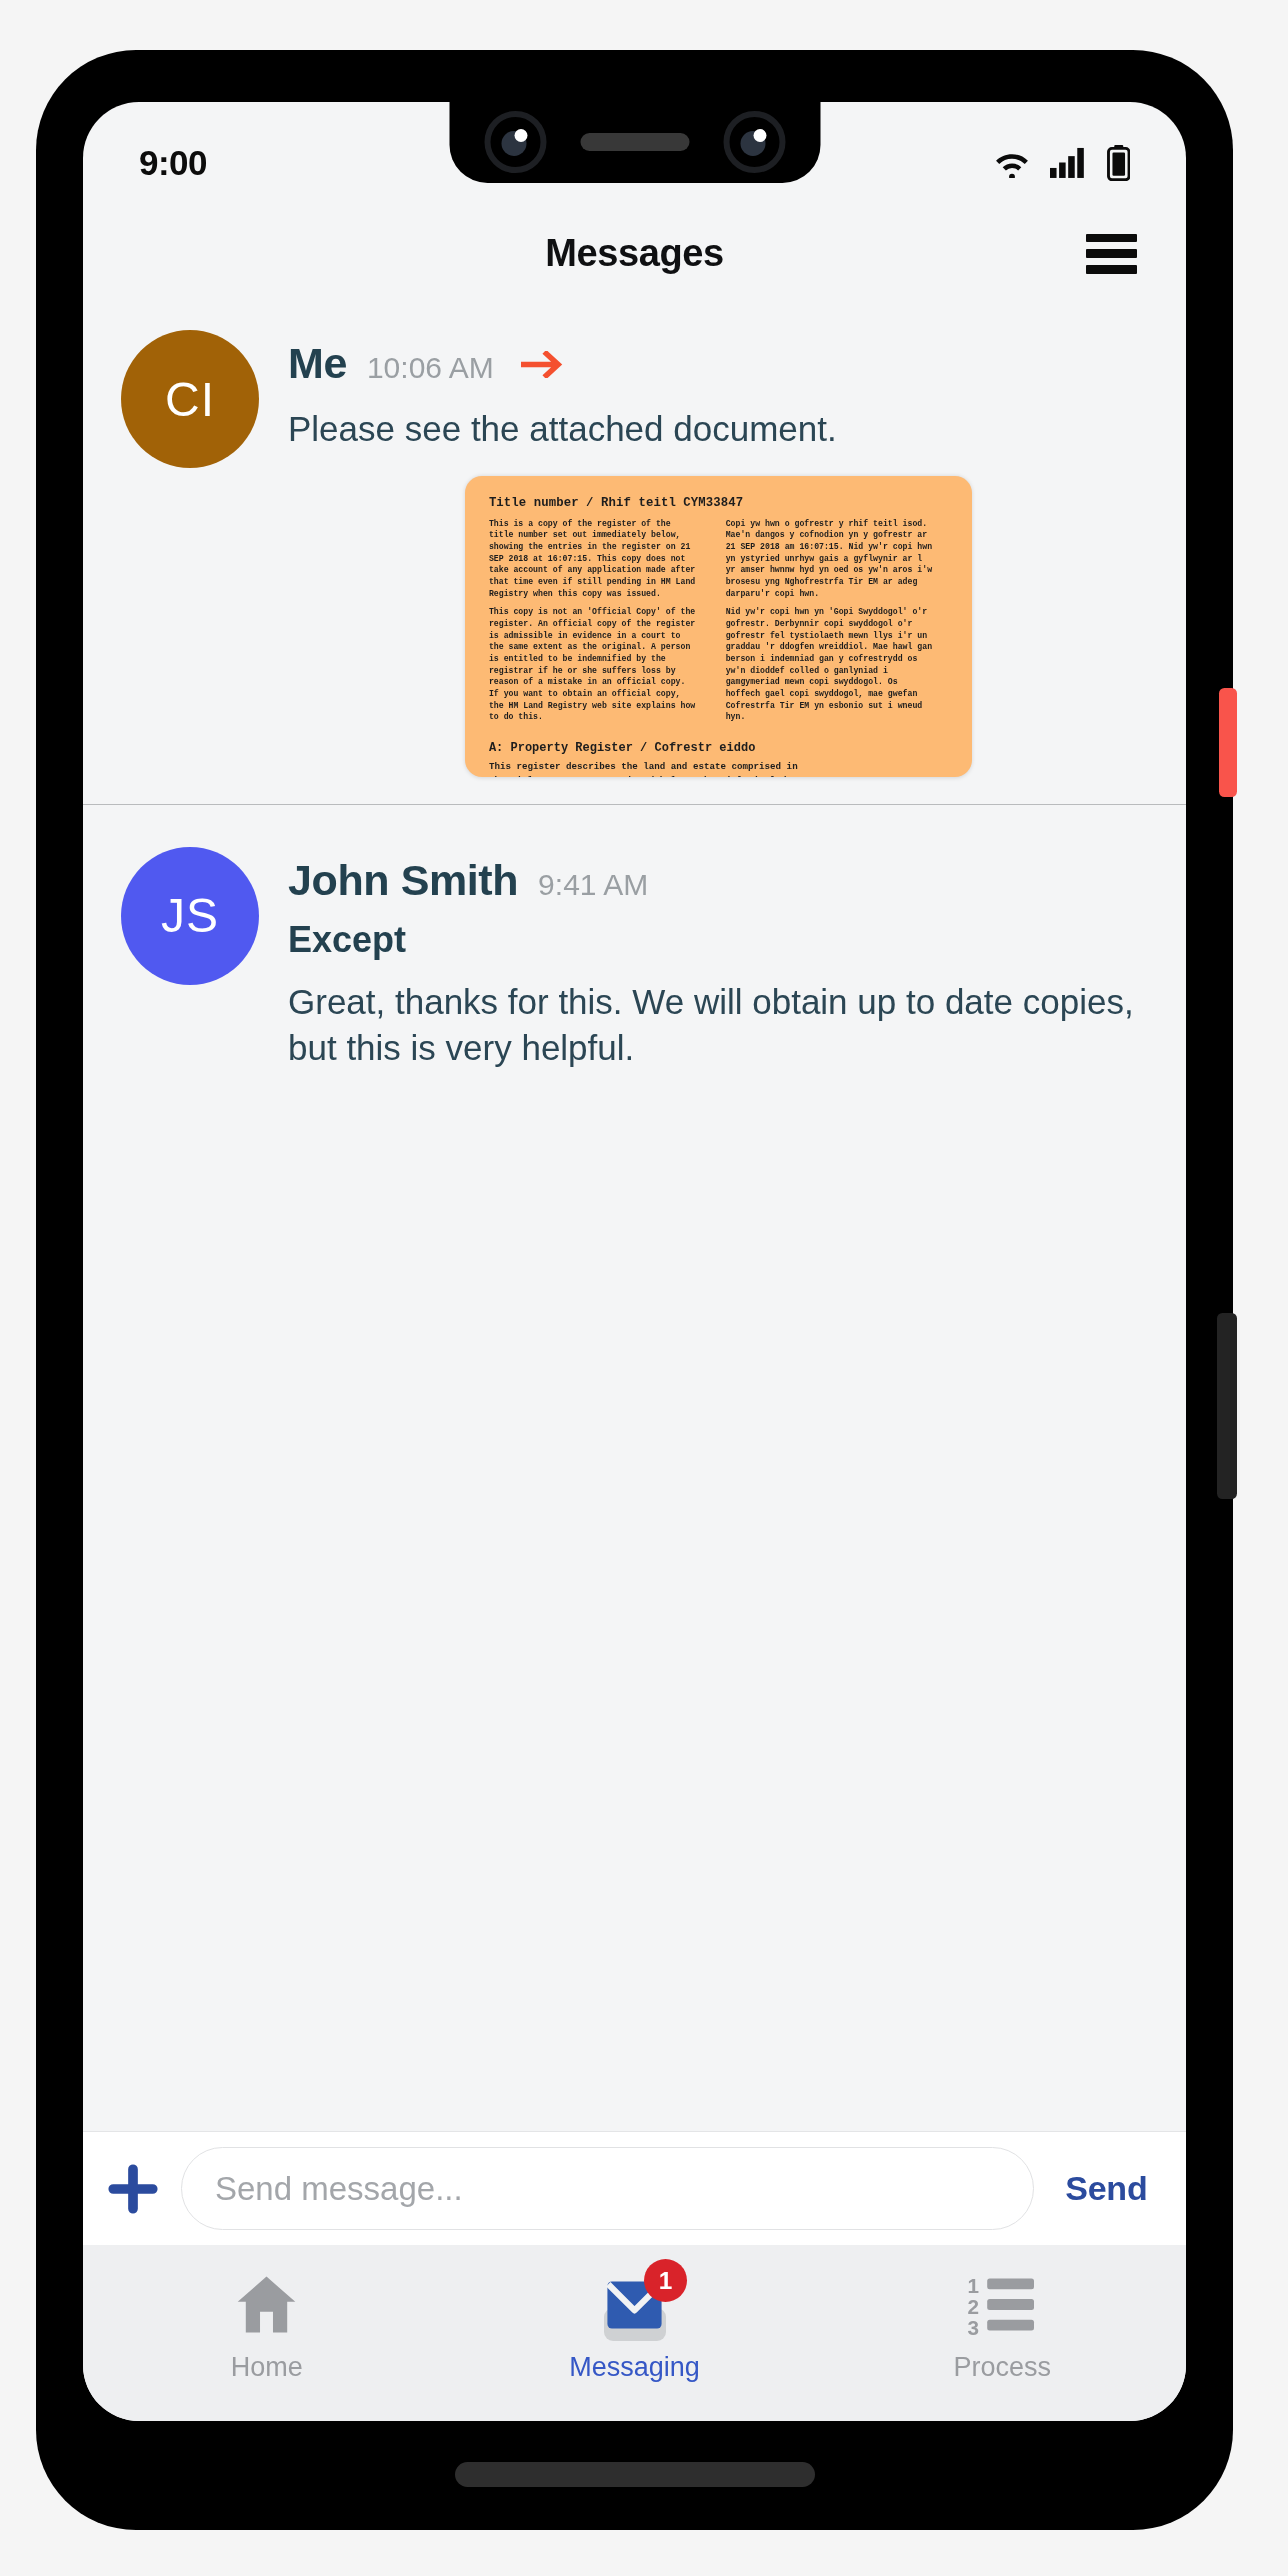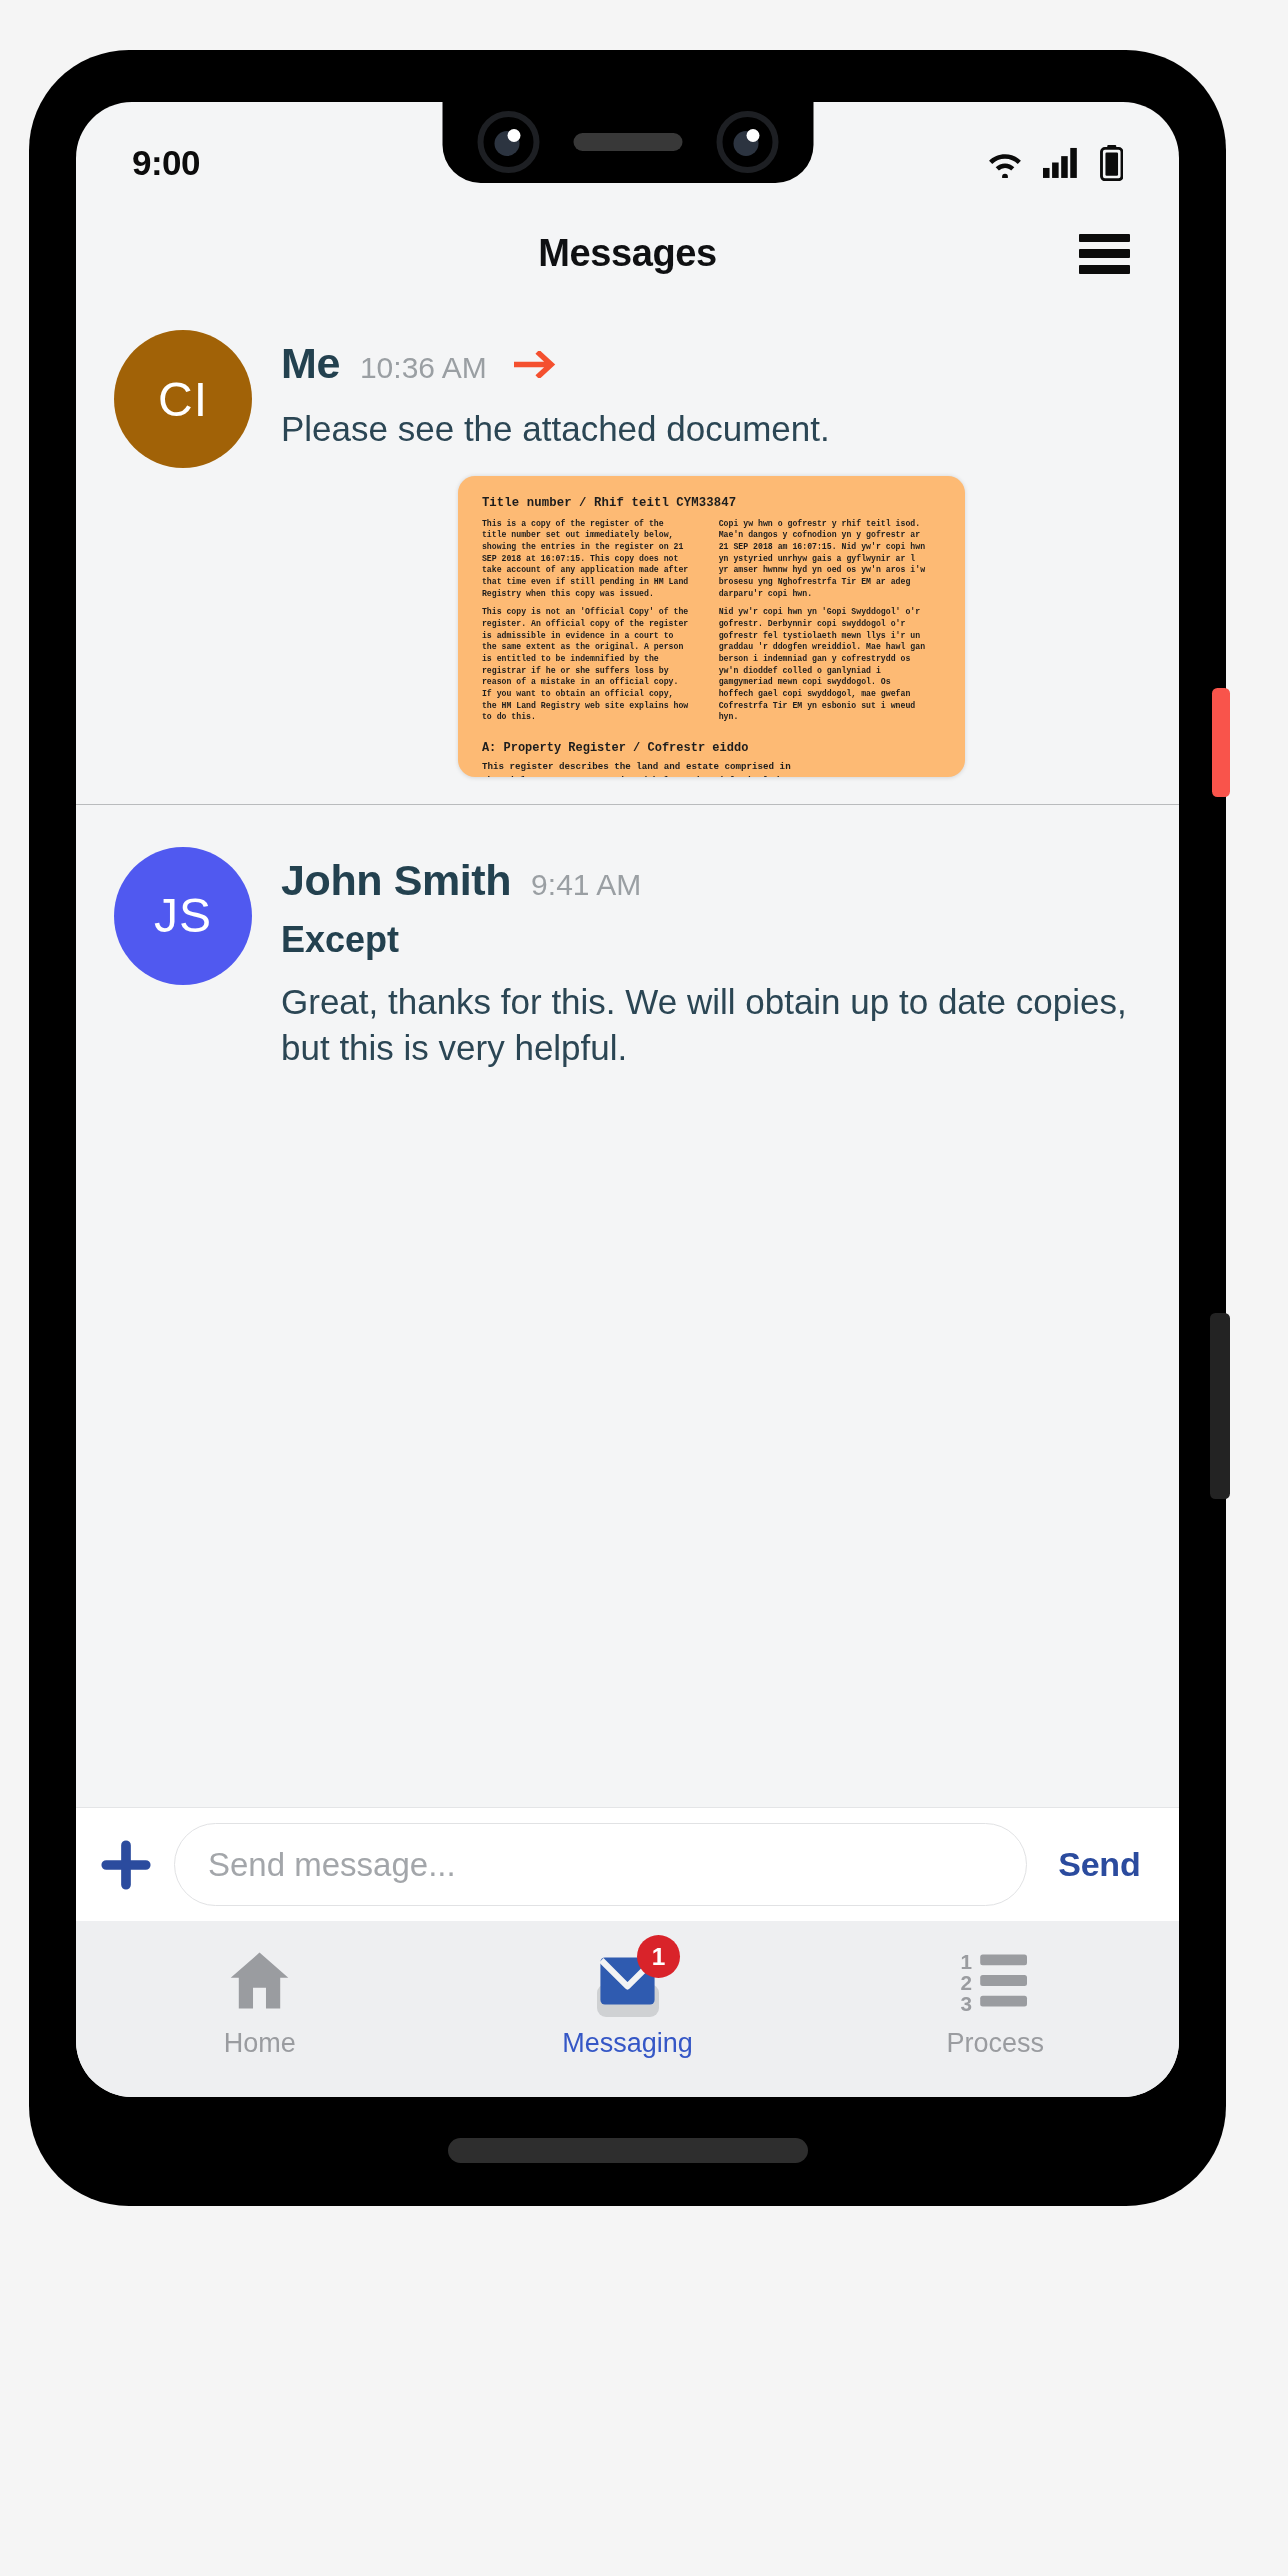--- a/index.html
+++ b/index.html
@@ -8,24 +8,24 @@
     width: 1288px;
     height: 2576px;
     background: #f5f5f5;
     font-family: "Liberation Sans", sans-serif;
     overflow: hidden;
   }
 
   
   .phone-wrap {
     position: absolute;
-    left: 29px;
+    left: 36px;
     top: 50px;
     width: 1197px;
-    height: 2156px;
+    height: 2480px;
   }
 
   .phone-frame {
     position: absolute;
     inset: 0;
     background: #000;
     border-radius: 100px;
   }
 
   .side-btn-red {
@@ -448,21 +448,21 @@
       </div>
     </div>
 
     <div class="msg-list">
 
       <div class="msg">
         <div class="avatar avatar-me">CI</div>
         <div class="msg-body">
           <div class="msg-head">
             <span class="msg-sender">Me</span>
-            <span class="msg-time">10:36 AM</span>
+            <span class="msg-time">10:06 AM</span>
             <span class="arrow-sent">
               <svg width="49" height="27" viewBox="0 0 27 15">
                 <path d="M0 7.5h19.5M14 1.5l6.5 6-6.5 6" fill="none" stroke="#f4502f" stroke-width="3.1" stroke-linecap="square" stroke-linejoin="miter"></path>
               </svg>
             </span>
           </div>
           <div class="msg-text">Please see the attached document.</div>
 
           <div class="doc-thumb">
             <div class="doc-title">Title number / Rhif teitl  CYM33847</div>

